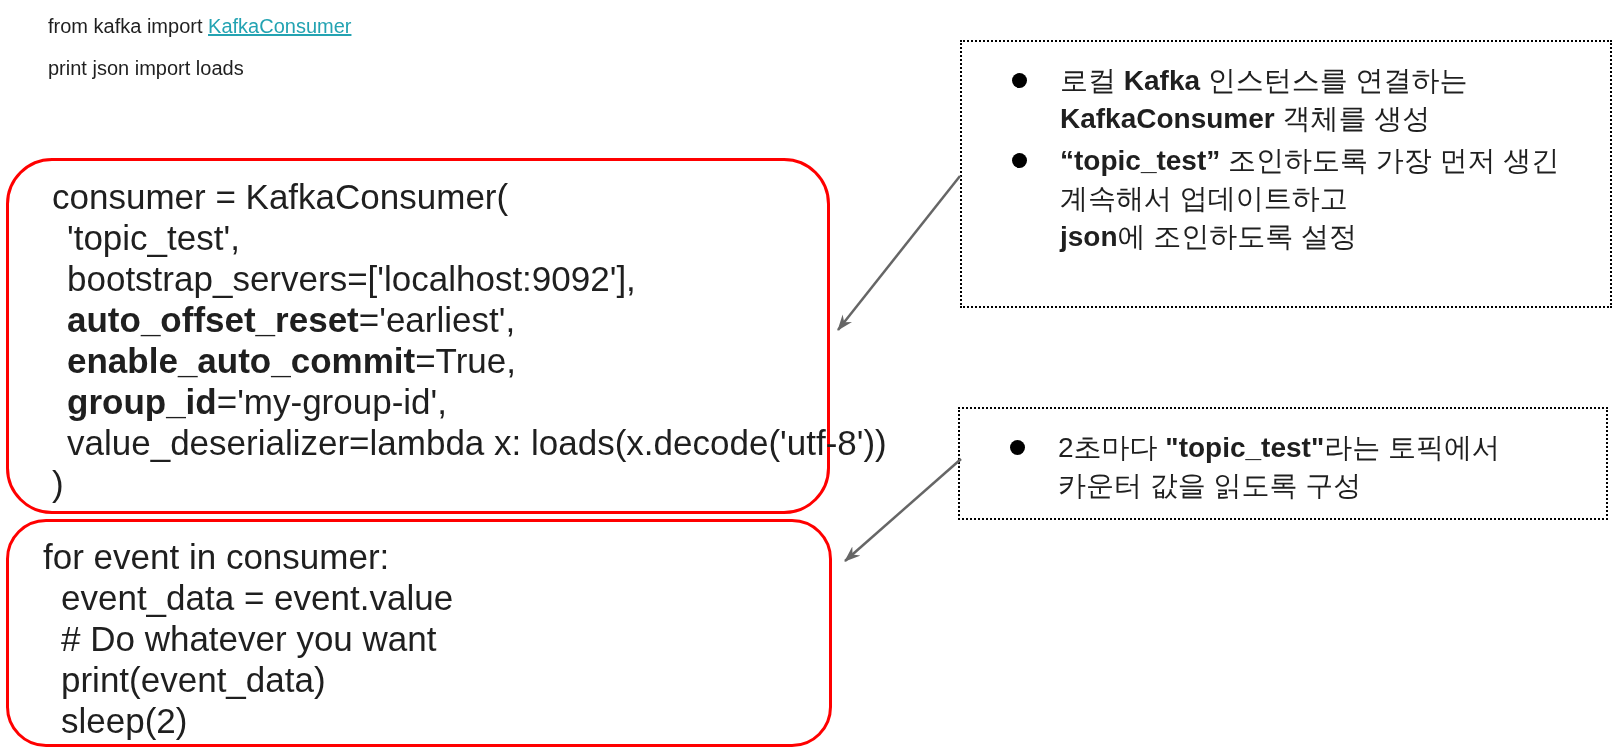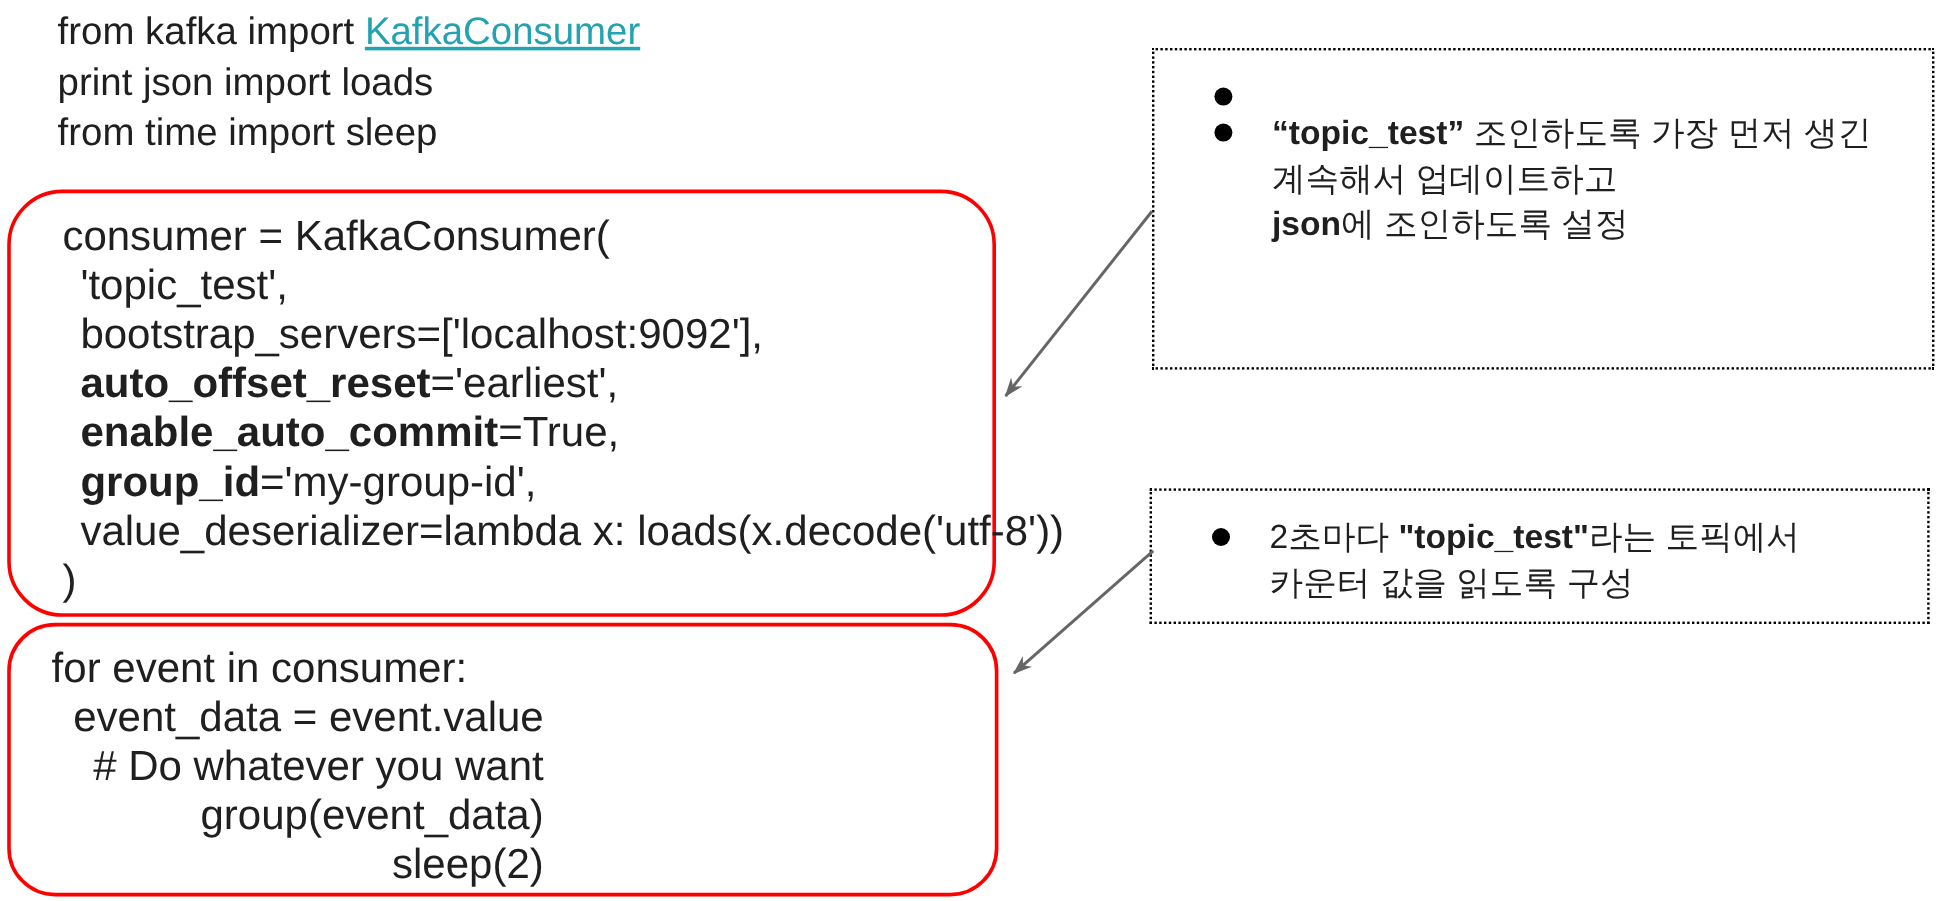--- a/index.html
+++ b/index.html
@@ -7,63 +7,67 @@
   html,body { background:#ffffff; }
   body {
     width:1620px; height:751px; position:relative; overflow:hidden;
     font-family:"Liberation Sans","DejaVu Sans",sans-serif;
     color:#1f1f1f;
   }
   .b { font-weight:bold; }
   .link { color:#23a3b2; text-decoration:underline; cursor:pointer; }
 
   
-  #imports { position:absolute; left:48px; top:5px; font-size:32px; line-height:42px; white-space:pre; }
+  #imports { position:absolute; left:48px; top:5px; font-size:20px; line-height:42px; white-space:pre; }
 
   
   .hbox { position:absolute; border:3px solid #ff0000; background:transparent; }
   #box1 { left:6px; top:158px; width:824px; height:356px; border-radius:46px; }
   #box2 { left:6px; top:519px; width:826px; height:228px; border-radius:40px; }
 
   
   .code { position:absolute; font-size:35px; line-height:41px; white-space:pre; }
   #code1 { left:52px; top:176px; }
   #code2 { left:43px; top:536px; }
   #code1 .ind { padding-left:15px; }
-  #code2 .ind { padding-left:18px;text-align:right; }
+  #code2 .ind { padding-left:18px; }
 
   
   .note { position:absolute; border:2px dotted #000000; }
   #note1 { left:960px; top:40px; width:652px; height:268px; }
   #note2 { left:958px; top:407px; width:650px; height:113px; }
   .note-content { padding-top:20px; font-size:28px; }
   .note-item { display:flex; margin-bottom:4px; }
   .bullet { flex:0 0 15px; width:15px; height:15px; border-radius:50%; background:#000;
             margin-left:50px; margin-right:33px; margin-top:11px; }
   .note-lines { flex:1 1 auto; }
   .note-line { line-height:38px; white-space:pre; }
 
   
   #arrows { position:absolute; left:0; top:0; width:1620px; height:751px; pointer-events:none; }
 </style>
 </head>
 <body>
 
-<div id="imports"><div class=""><span>from kafka import </span><span class="link">KafkaConsumer</span></div><div class=""><span>print json import loads</span></div><div class=""><span>from time import sleep</span></div></div>
+<div id="imports"><div class=""><span>from kafka import </span><span class="link">KafkaConsumer</span></div><div class=""><span>print json import loads</span></div></div>
 
 <div id="box1" class="hbox"></div>
 <div id="box2" class="hbox"></div>
 
 <div id="code1" class="code"><div class=""><span>consumer = KafkaConsumer(</span></div><div class="ind"><span>'topic_test',</span></div><div class="ind"><span>bootstrap_servers=['localhost:9092'],</span></div><div class="ind"><span class="b">auto_offset_reset</span><span>='earliest',</span></div><div class="ind"><span class="b">enable_auto_commit</span><span>=True,</span></div><div class="ind"><span class="b">group_id</span><span>='my-group-id',</span></div><div class="ind"><span>value_deserializer=lambda x: loads(x.decode('utf-8'))</span></div><div class=""><span>)</span></div></div>
-<div id="code2" class="code"><div class=""><span>for event in consumer:</span></div><div class="ind"><span>event_data = event.value</span></div><div class="ind"><span># Do whatever you want</span></div><div class="ind"><span>group(event_data)</span></div><div class="ind"><span>sleep(2)</span></div></div>
+<div id="code2" class="code"><div class=""><span>for event in consumer:</span></div><div class="ind"><span>event_data = event.value</span></div><div class="ind"><span># Do whatever you want</span></div><div class="ind"><span>print(event_data)</span></div><div class="ind"><span>sleep(2)</span></div></div>
 
 <div id="note1" class="note">
   <div class="note-content" id="note1-content">
       <div class="note-item">
         <span class="bullet"></span>
+        <div class="note-lines">
+          <div class="note-line"><span>로컬 </span><span class="b">Kafka</span><span> 인스턴스를 연결하는</span></div>
+          <div class="note-line"><span class="b">KafkaConsumer</span><span> 객체를 생성</span></div>
+        </div>
       </div>
       <div class="note-item">
         <span class="bullet"></span>
         <div class="note-lines">
           <div class="note-line"><span class="b">“topic_test”</span><span> 조인하도록 가장 먼저 생긴</span></div>
           <div class="note-line"><span>계속해서 업데이트하고</span></div>
           <div class="note-line"><span class="b">json</span><span>에 조인하도록 설정</span></div>
         </div>
       </div>
     </div>

